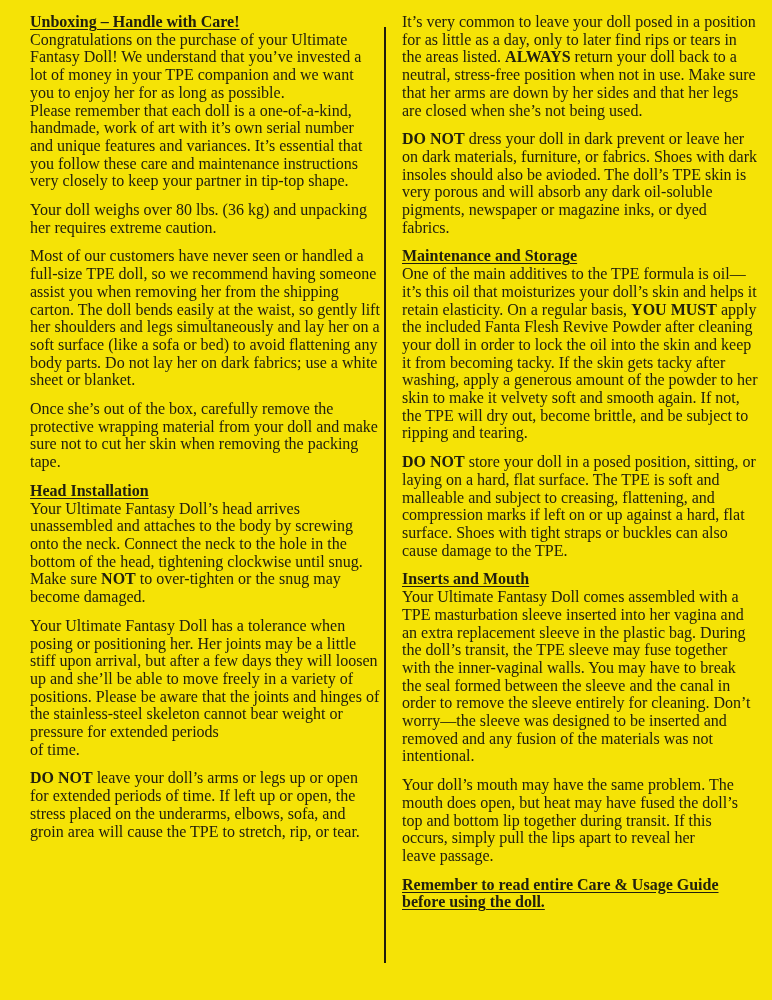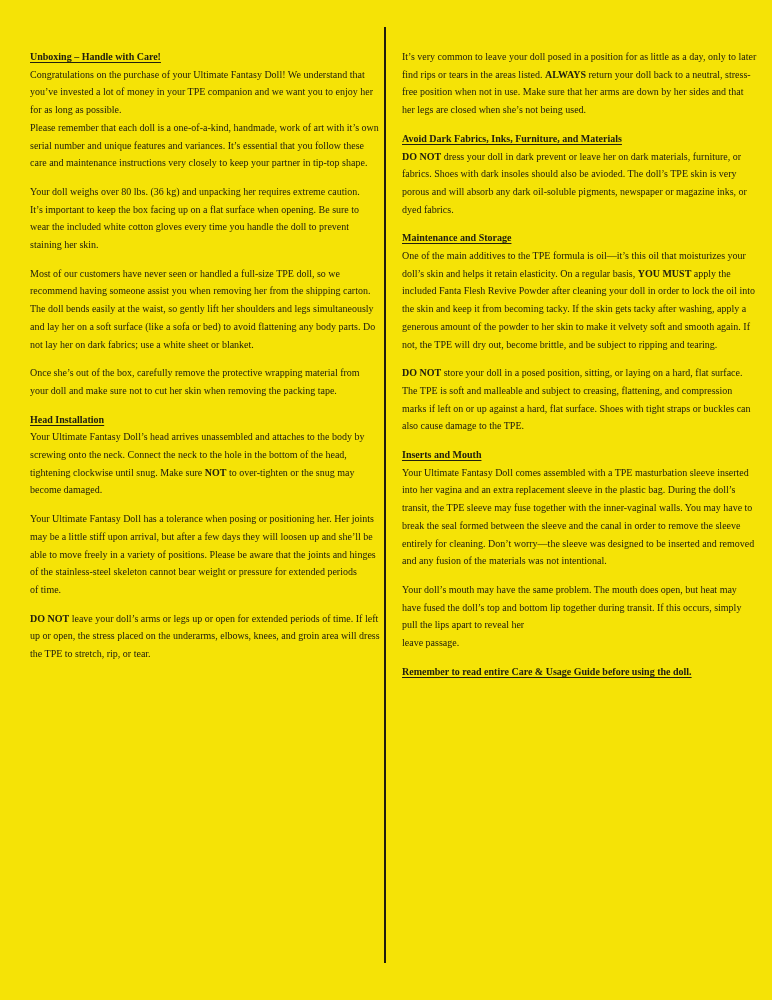--- a/index.html
+++ b/index.html
@@ -7,22 +7,22 @@
     position: relative;
     width: 772px;
     height: 1000px;
     overflow: hidden;
     font-family: "Liberation Serif", "DejaVu Serif", serif;
     background: #F5E306;
     color: #22200E;
   }
   .column {
     position: absolute;
-    top: 48px;
-    font-size: 10px;
+    top: 13px;
+    font-size: 16px;
     line-height: 17.7px;
     text-align: left;
   }
   .column-left  { left: 30px;  width: 350px; }
   .column-right { left: 402px; width: 356px; }
   .para { margin: 0 0 11px 0; }
   .heading {
     margin: 0;
     font-weight: bold;
     text-decoration: underline;
@@ -38,32 +38,31 @@
   }
   b { font-weight: bold; }
 </style>
 </head>
 <body>
 
 <div class="page" style="background: rgb(245, 227, 6); color: rgb(34, 32, 14);">
   <div class="column column-left">
       <p class="heading"><span>Unboxing – Handle with Care!</span></p>
       <p class="para"><span>Congratulations on the purchase of your Ultimate Fantasy Doll! We understand that you’ve invested a lot of money in your TPE companion and we want you to enjoy her for as long as possible.</span><br><span>Please remember that each doll is a one-of-a-kind, handmade, work of art with it’s own serial number and unique features and variances. It’s essential that you follow these care and maintenance instructions very closely to keep your partner in tip-top shape.</span></p>
-      <p class="para"><span>Your doll weighs over 80 lbs. (36 kg) and unpacking her requires extreme caution.</span><br><span>It’s important to keep the box facing up on a flat surface when opening. Be sure to wear the included white cotton gloves every time you handle the doll to prevent staining her skin.</span></p>
+      <p class="para"><span>Your doll weighs over 80 lbs. (36 kg) and unpacking her requires extreme caution.</span><br></p>
       <p class="para"><span>Most of our customers have never seen or handled a full-size TPE doll, so we recommend having someone assist you when removing her from the shipping carton. The doll bends easily at the waist, so gently lift her shoulders and legs simultaneously and lay her on a soft surface (like a sofa or bed) to avoid flattening any body parts. Do not lay her on dark fabrics; use a white sheet or blanket.</span></p>
       <p class="para"><span>Once she’s out of the box, carefully remove the protective wrapping material from your doll and make sure not to cut her skin when removing the packing tape.</span></p>
       <p class="heading"><span>Head Installation</span></p>
       <p class="para"><span>Your Ultimate Fantasy Doll’s head arrives unassembled and attaches to the body by screwing onto the neck. Connect the neck to the hole in the bottom of the head, tightening clockwise until snug. Make sure </span><b>NOT</b><span> to over-tighten or the snug may become damaged.</span></p>
       <p class="para"><span>Your Ultimate Fantasy Doll has a tolerance when posing or positioning her. Her joints may be a little stiff upon arrival, but after a few days they will loosen up and she’ll be able to move freely in a variety of positions. Please be aware that the joints and hinges of the stainless-steel skeleton cannot bear weight or pressure for extended periods</span><br><span>of time.</span></p>
-      <p class="para"><b>DO NOT</b><span> leave your doll’s arms or legs up or open for extended periods of time. If left up or open, the stress placed on the underarms, elbows, knees, and groin area will dress the TPE to stretch, rip, or tear.</span></p>
+      <p class="para"><b>DO NOT</b><span> leave your doll’s arms or legs up or open for extended periods of time. If left up or open, the stress placed on the underarms, elbows, sofa, and groin area will cause the TPE to stretch, rip, or tear.</span></p>
     </div>
   <div class="divider" style="background: rgb(32, 30, 14);"></div>
   <div class="column column-right">
       <p class="para"><span>It’s very common to leave your doll posed in a position for as little as a day, only to later find rips or tears in the areas listed. </span><b>ALWAYS</b><span> return your doll back to a neutral, stress-free position when not in use. Make sure that her arms are down by her sides and that her legs are closed when she’s not being used.</span></p>
-      <p class="heading"><span>Avoid Dark Fabrics, Inks, Furniture, and Materials</span></p>
       <p class="para"><b>DO NOT</b><span> dress your doll in dark prevent or leave her on dark materials, furniture, or fabrics. Shoes with dark insoles should also be avioded. The doll’s TPE skin is very porous and will absorb any dark oil-soluble pigments, newspaper or magazine inks, or dyed fabrics.</span></p>
       <p class="heading"><span>Maintenance and Storage</span></p>
       <p class="para"><span>One of the main additives to the TPE formula is oil—it’s this oil that moisturizes your doll’s skin and helps it retain elasticity. On a regular basis, </span><b>YOU MUST</b><span> apply the included Fanta Flesh Revive Powder after cleaning your doll in order to lock the oil into the skin and keep it from becoming tacky. If the skin gets tacky after washing, apply a generous amount of the powder to her skin to make it velvety soft and smooth again. If not, the TPE will dry out, become brittle, and be subject to ripping and tearing.</span></p>
       <p class="para"><b>DO NOT</b><span> store your doll in a posed position, sitting, or laying on a hard, flat surface. The TPE is soft and malleable and subject to creasing, flattening, and compression marks if left on or up against a hard, flat surface. Shoes with tight straps or buckles can also cause damage to the TPE.</span></p>
       <p class="heading"><span>Inserts and Mouth</span></p>
       <p class="para"><span>Your Ultimate Fantasy Doll comes assembled with a TPE masturbation sleeve inserted into her vagina and an extra replacement sleeve in the plastic bag. During the doll’s transit, the TPE sleeve may fuse together with the inner-vaginal walls. You may have to break the seal formed between the sleeve and the canal in order to remove the sleeve entirely for cleaning. Don’t worry—the sleeve was designed to be inserted and removed and any fusion of the materials was not intentional.</span></p>
       <p class="para"><span>Your doll’s mouth may have the same problem. The mouth does open, but heat may have fused the doll’s top and bottom lip together during transit. If this occurs, simply pull the lips apart to reveal her</span><br><span>leave passage.</span></p>
       <p class="heading"><span>Remember to read entire Care &amp; Usage Guide before using the doll.</span></p>
     </div>
 </div>

